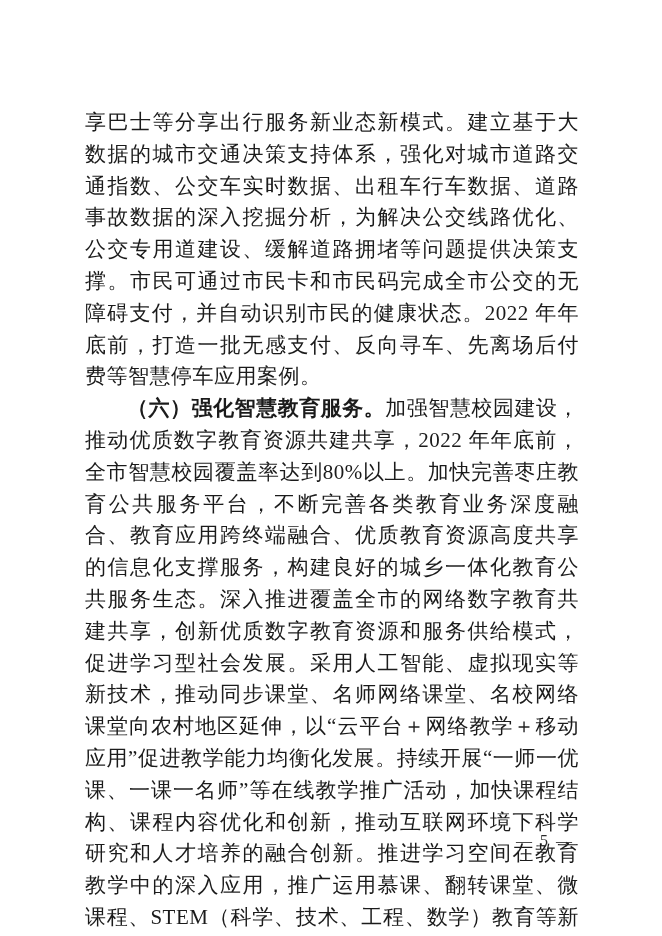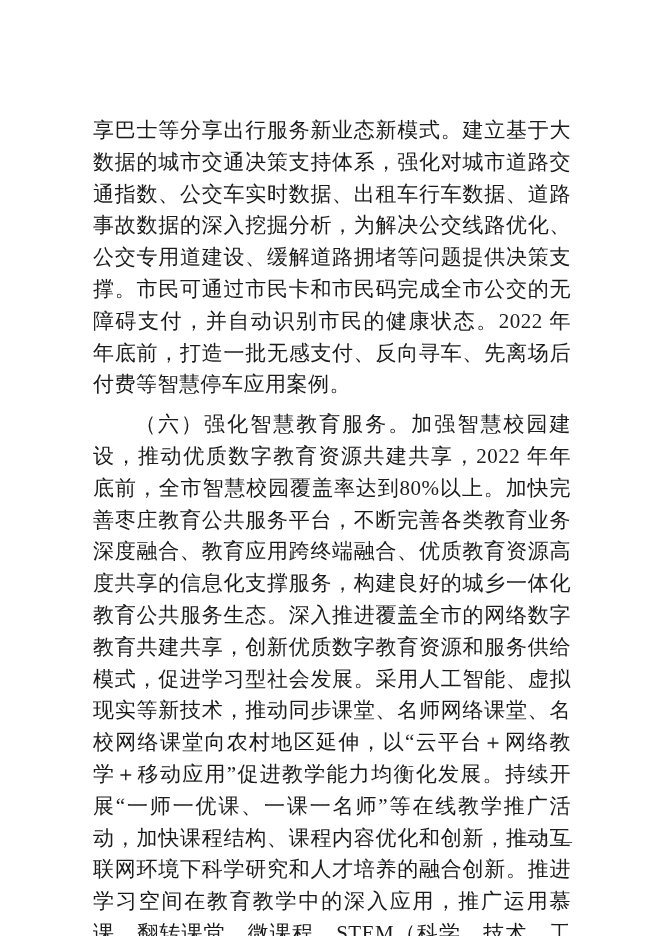--- a/index.html
+++ b/index.html
@@ -20,28 +20,28 @@
     position: absolute;
     left: 85px;
     top: 107px;
     width: 494px;
     font-size: 21px;
     line-height: 31.8px;
     text-align: justify;
     letter-spacing: 0.5px;
   }
   .para {
-    margin: 8px;
+    margin: 0;
     padding: 0;
   }
   .para.indent {
     text-indent: 2em;
   }
   .section-heading {
-    font-weight: normal;
+    font-weight: bold;
   }
   .page-footer {
     position: absolute;
     top: 831px;
     right: 88px;
     font-size: 16px;
     line-height: 20px;
     color: #2a2a2a;
     letter-spacing: 2px;
   }

